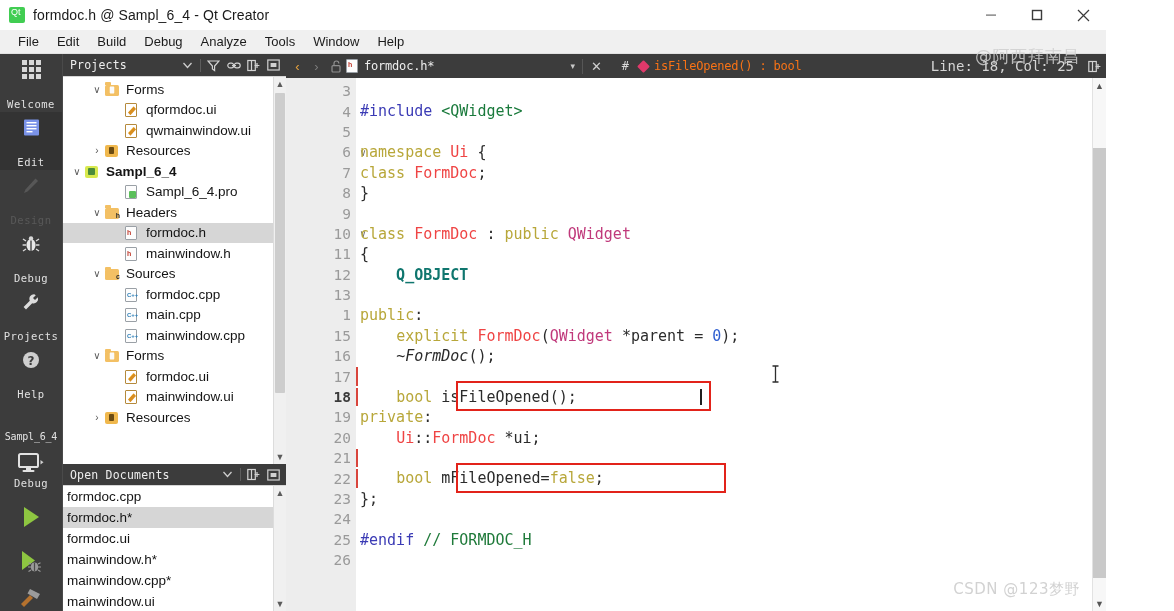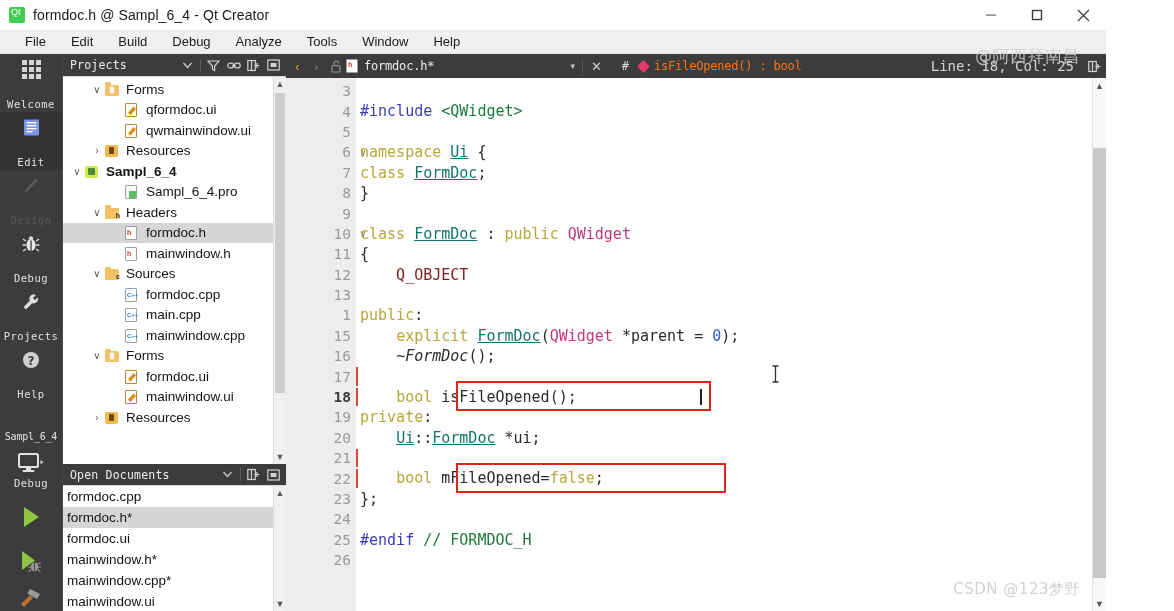--- a/index.html
+++ b/index.html
@@ -30,23 +30,22 @@
   .tb-title { font-size: 14px; color: #1a1a1a; letter-spacing: .1px; }
   .win-btns { position: absolute; right: 0; top: 0; height: 30px; display: flex; }
   .win-btn {
     width: 46px; height: 30px; display: flex; align-items: center; justify-content: center;
   }
   .win-btn svg { display:block; }
 
   
   .menubar {
     height: 24px; background: #f0f0f0;
-    display: flex; align-items: center; padding-left: 16px;
+    display: flex; align-items: center; padding-left: 9px;
     border-bottom: 1px solid #e2e2e2;
-    gap: 7px;
   }
   .menu-item {
     font-size: 13px; color: #1b1b1b;
     padding: 2px 9px; cursor: default; line-height: 18px;
   }
 
   
   .mainrow { display: flex; height: 557px; }
 
   
@@ -249,25 +248,25 @@
     flex: 1; position: relative; padding-top: 3px; padding-left: 4px;
     font-family: "DejaVu Sans Mono", monospace; font-size: 15px;
     white-space: pre; overflow: hidden;
   }
   .cline { height: 20.4px; line-height: 20.4px; }
 
   
   .k   { color:#b8a73a; }           
   .pp  { color:#3b3bb5; }           
   .str { color:#1a7a3c; }           
-  .typ { color:#0f766e;text-decoration:underline; }           
+  .typ { color:#ef4444; }           
   .qt  { color:#c0397b; }           
   .num { color:#2f5fd0; }           
   .pl  { color:#2b2b2b; }           
-  .mac { color:#7f1d1d; font-weight:400; }  
+  .mac { color:#0f766e; font-weight:700; }  
   .cmt { color:#1f7a3a; }           
   .it  { font-style: italic; color:#2b2b2b; }
 
   .hlbox {
     position:absolute; border:2px solid #e2231a; pointer-events:none;
   }
   .caret {
     position:absolute; width:1.5px; background:#202020;
   }
   .mousecursor { position:absolute; color:#4a4a4a; }

